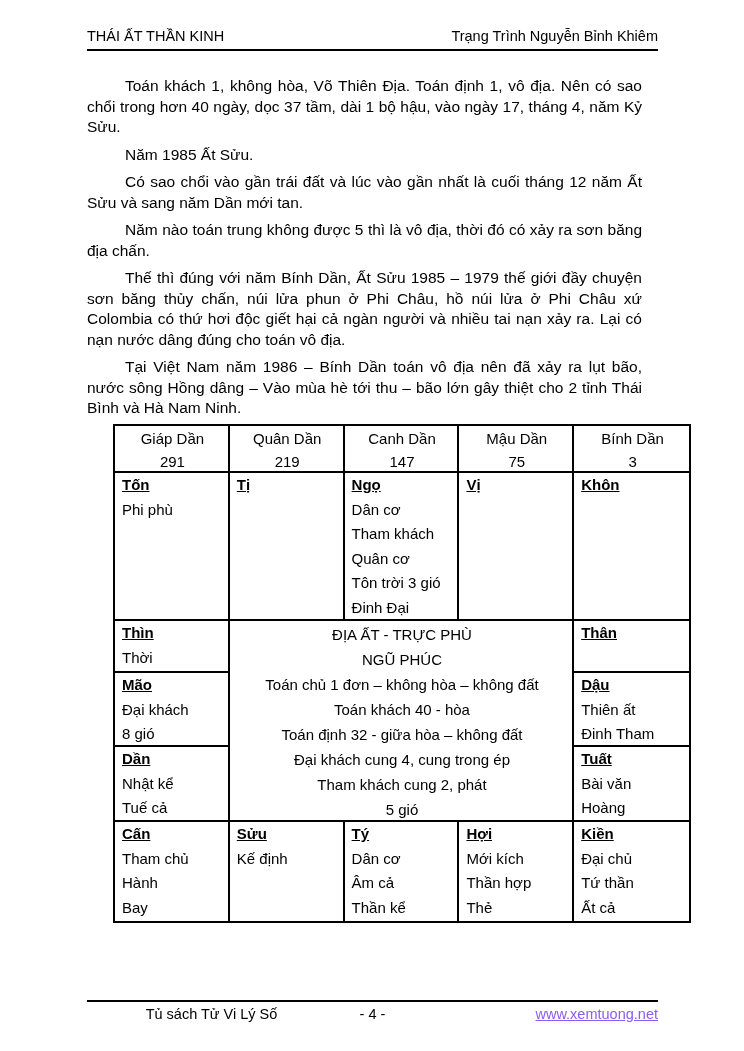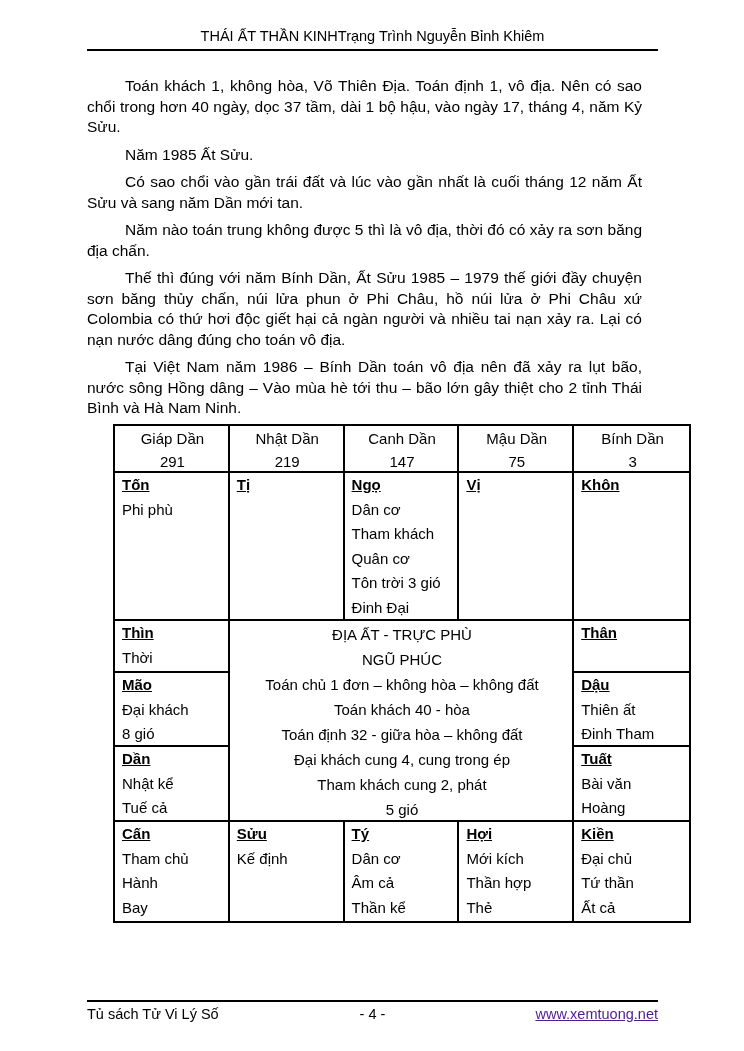--- a/index.html
+++ b/index.html
@@ -4,21 +4,21 @@
 <style>
   html,body{margin:0;padding:0;background:#e8e8e8;}
   .page{
     position:relative;width:744px;height:1051px;background:#ffffff;
     font-family:"Liberation Sans",sans-serif;color:#000;box-sizing:border-box;
     margin:0 auto;overflow:hidden;
   }
   
   .pg-header{
     position:absolute;top:28px;left:87px;right:86px;
-    display:flex;justify-content:center;align-items:flex-end;
+    display:flex;justify-content:space-between;align-items:flex-end;
     font-size:14.5px;border-bottom:2px solid #000;padding-bottom:5px;
   }
   
   .body-text{
     position:absolute;top:76px;left:87px;width:571px;
     font-size:15.5px;line-height:20.5px;text-align:justify;
   }
   .body-text p{margin:0 16px 7px 0;text-indent:38px;}
   
   .atable{
@@ -38,24 +38,24 @@
   .hdr{text-align:center;line-height:23px;padding-top:1px;}
   .center-cell{
     grid-column:2/5;grid-row:3/6;text-align:center;line-height:25px;padding-top:1px;
   }
   
   .pg-footer{
     position:absolute;top:1000px;left:87px;right:86px;
     border-top:2px solid #000;padding-top:4px;
     display:flex;font-size:14.5px;
   }
-  .pg-footer .f-left{flex:1;text-align:left;}
+  .pg-footer .f-left{flex:1;text-align:right;}
   .pg-footer .f-center{flex:1;text-align:center;}
   .pg-footer .f-right{flex:1;text-align:right;}
-  .pg-footer a{color:#4c1d95;text-decoration:underline;}
+  .pg-footer a{color:#8b5cf6;text-decoration:underline;}
 </style>
 </head>
 <body>
 
 <div class="page">
 
   <div class="pg-header">
     <span>THÁI ẤT THẦN KINH</span>
     <span>Trạng Trình Nguyễn Bỉnh Khiêm</span>
   </div>
@@ -69,21 +69,21 @@
     <p>Tại Việt Nam năm 1986 – Bính Dần toán vô địa nên đã xảy ra lụt bão, nước sông Hồng dâng – Vào mùa hè tới thu – bão lớn gây thiệt cho 2 tỉnh Thái Bình và Hà Nam Ninh.</p>
   </div>
 
   <div class="atable">
 
     <div class="cell hdr" style="grid-area:1/1">
       <div>Giáp Dần</div>
       <div>291</div>
     </div>
     <div class="cell hdr" style="grid-area:1/2">
-      <div>Nhật Dần</div>
+      <div>Quân Dần</div>
       <div>219</div>
     </div>
     <div class="cell hdr" style="grid-area:1/3">
       <div>Canh Dần</div>
       <div>147</div>
     </div>
     <div class="cell hdr" style="grid-area:1/4">
       <div>Mậu Dần</div>
       <div>75</div>
     </div>

